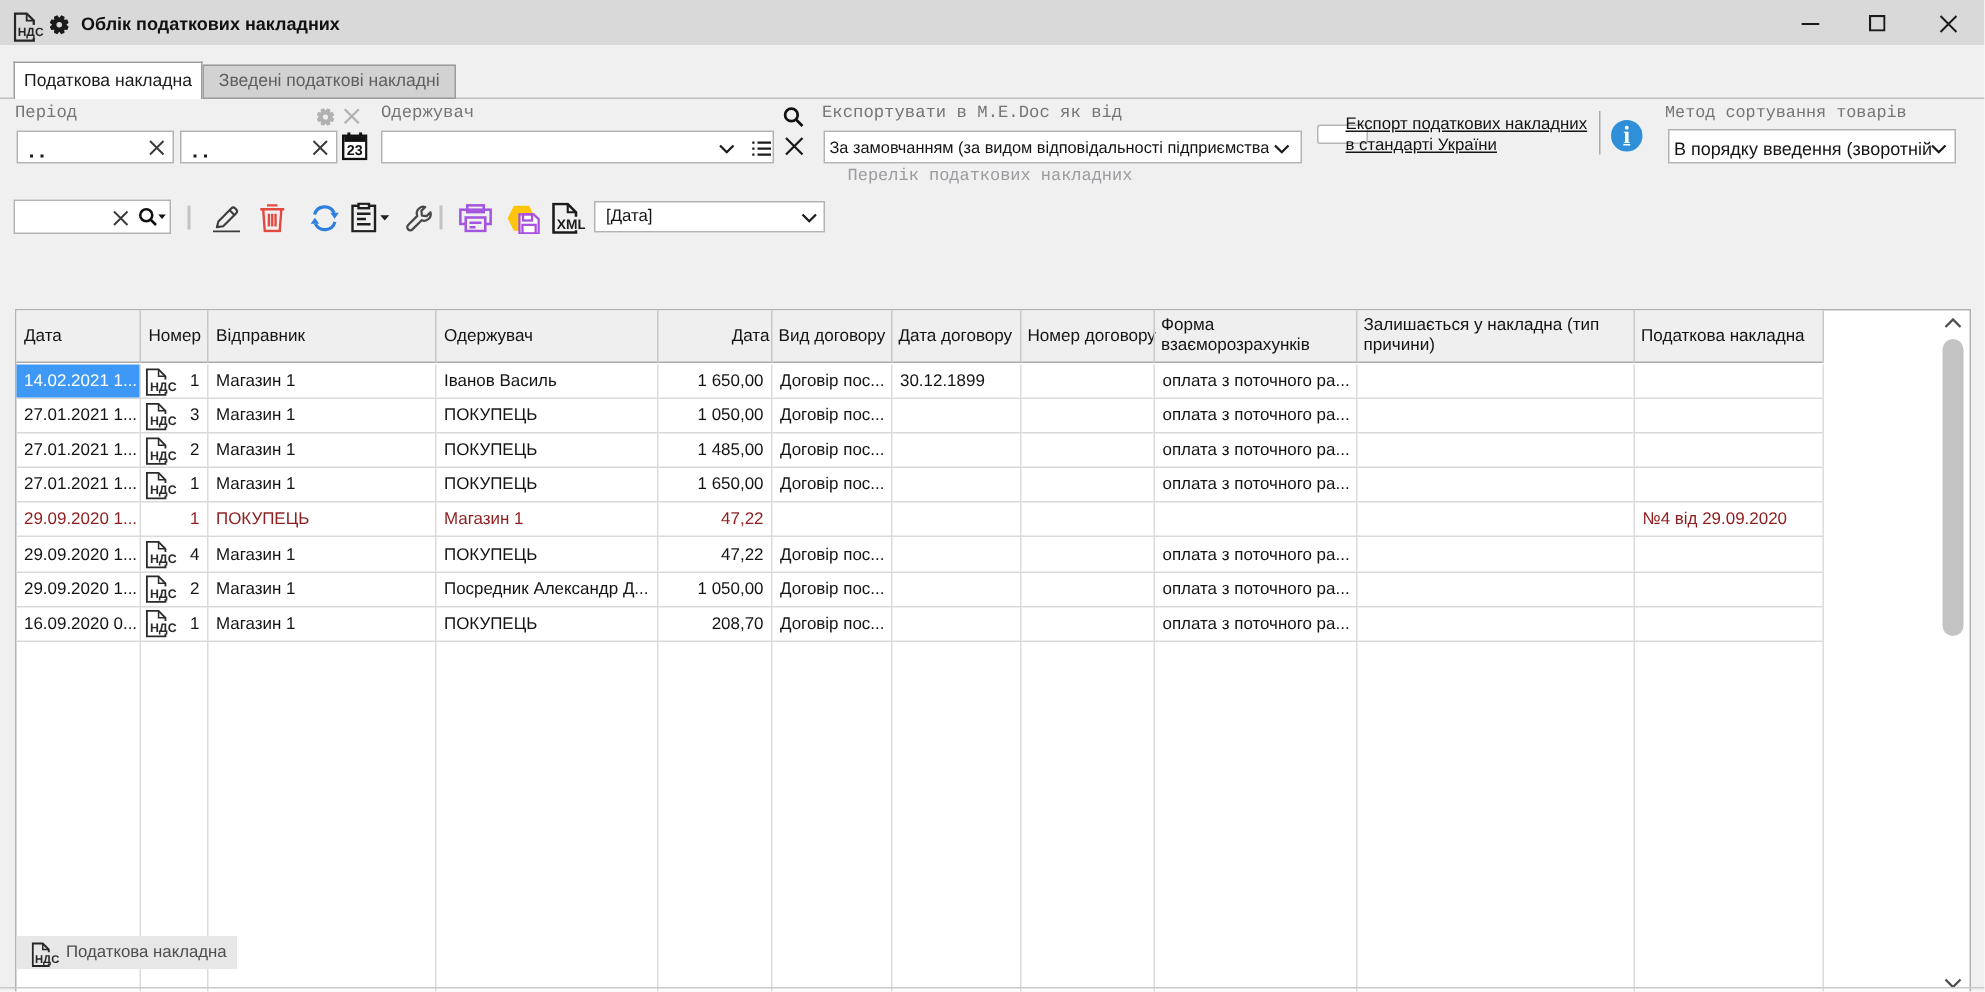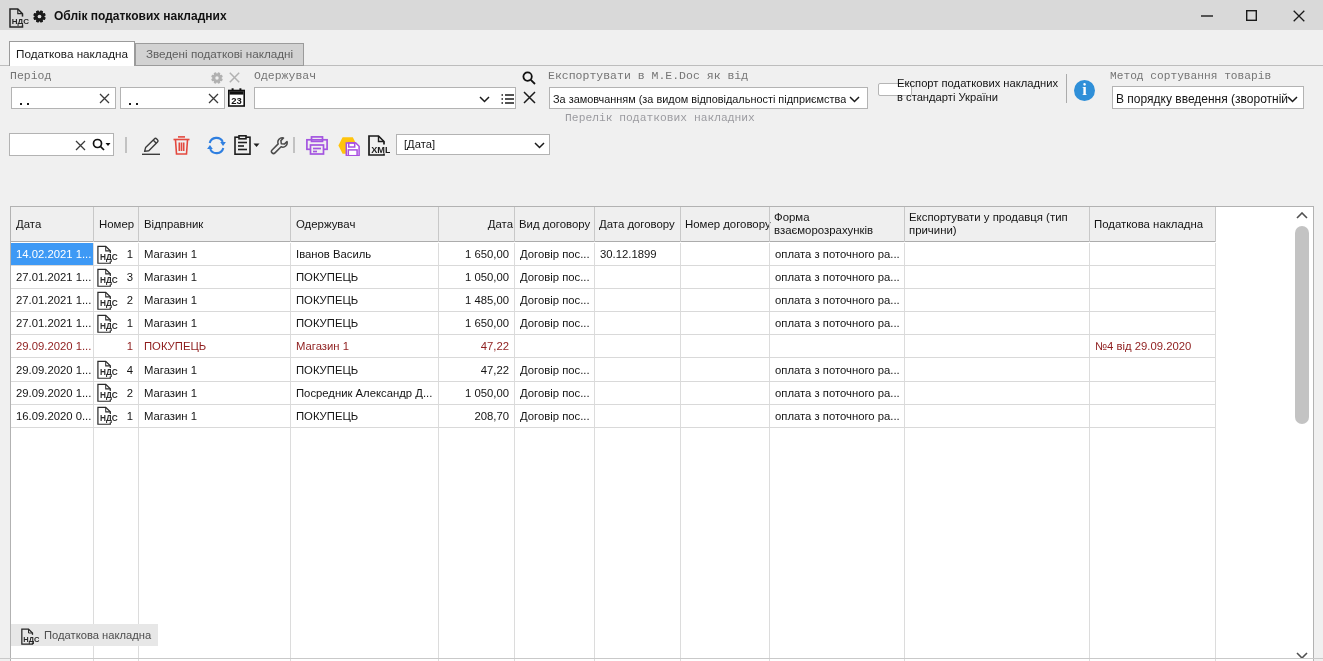--- a/index.html
+++ b/index.html
@@ -1,18 +1,18 @@
 <!DOCTYPE html>
 <html><head>
 <meta charset="utf-8">
 <style>
 * { margin:0; padding:0; box-sizing:border-box; }
 html,body { width:1323px; height:661px; overflow:hidden; }
 body { font-family:"Liberation Sans", sans-serif; background:#F0F0F0; position:relative; }
-.abs { position:absolute; }
+.abs { position:absolute;text-decoration:underline; }
 
 #titlebar { position:absolute; left:0; top:0; width:1323px; height:30px; background:#D9D9D9; }
 #title { position:absolute; left:54px; top:9px; font-size:12px; font-weight:bold; color:#111; }
 
 #paneline { position:absolute; left:0; top:65px; width:1323px; height:1px; background:#BDBDBD; }
 .tab { position:absolute; font-size:11.7px; white-space:nowrap; }
 #tab1 { left:9px; top:41px; width:126px; height:25px; background:#fff; border:1px solid #9B9B9B; border-bottom:none; z-index:3; color:#1a1a1a; text-align:center; line-height:23px; }
 #tab2 { left:135px; top:43px; width:169px; height:23px; background:#D2D2D2; border:1px solid #9B9B9B; color:#5E5E5E; text-align:center; line-height:20px; z-index:2; }
 
 .lbl { position:absolute; font-size:11.5px; color:#757575; white-space:nowrap;font-family:Liberation Mono, monospace; }
@@ -242,21 +242,21 @@
   <div id="ghead">
     <div class="hc" style="left:5px;top:11px">Дата</div>
     <div class="hc" style="left:88px;top:11px;width:37px;text-align:left">Номер</div>
     <div class="hc" style="left:133px;top:11px">Відправник</div>
     <div class="hc" style="left:285px;top:11px">Одержувач</div>
     <div class="hc" style="left:427px;top:11px;width:75px;text-align:right">Дата</div>
     <div class="hc" style="left:508px;top:11px">Вид договору</div>
     <div class="hc" style="left:588px;top:11px">Дата договору</div>
     <div class="hc" style="left:674px;top:11px">Номер договору</div>
     <div class="hc" style="left:763px;top:4px;width:130px">Форма взаєморозрахунків</div>
-    <div class="hc" style="left:898px;top:4px;width:180px">Експортувати у продавця (тип причини)</div>
+    <div class="hc" style="left:898px;top:4px;width:180px">Залишається у накладна (тип причини)</div>
     <div class="hc" style="left:1083px;top:11px">Податкова накладна</div>
   </div>
   <div class="hsep" style="left:82px"></div>
     <div class="hsep" style="left:127px"></div>
     <div class="hsep" style="left:279px"></div>
     <div class="hsep" style="left:427px"></div>
     <div class="hsep" style="left:503px"></div>
     <div class="hsep" style="left:583px"></div>
     <div class="hsep" style="left:669px"></div>
     <div class="hsep" style="left:758px"></div>

